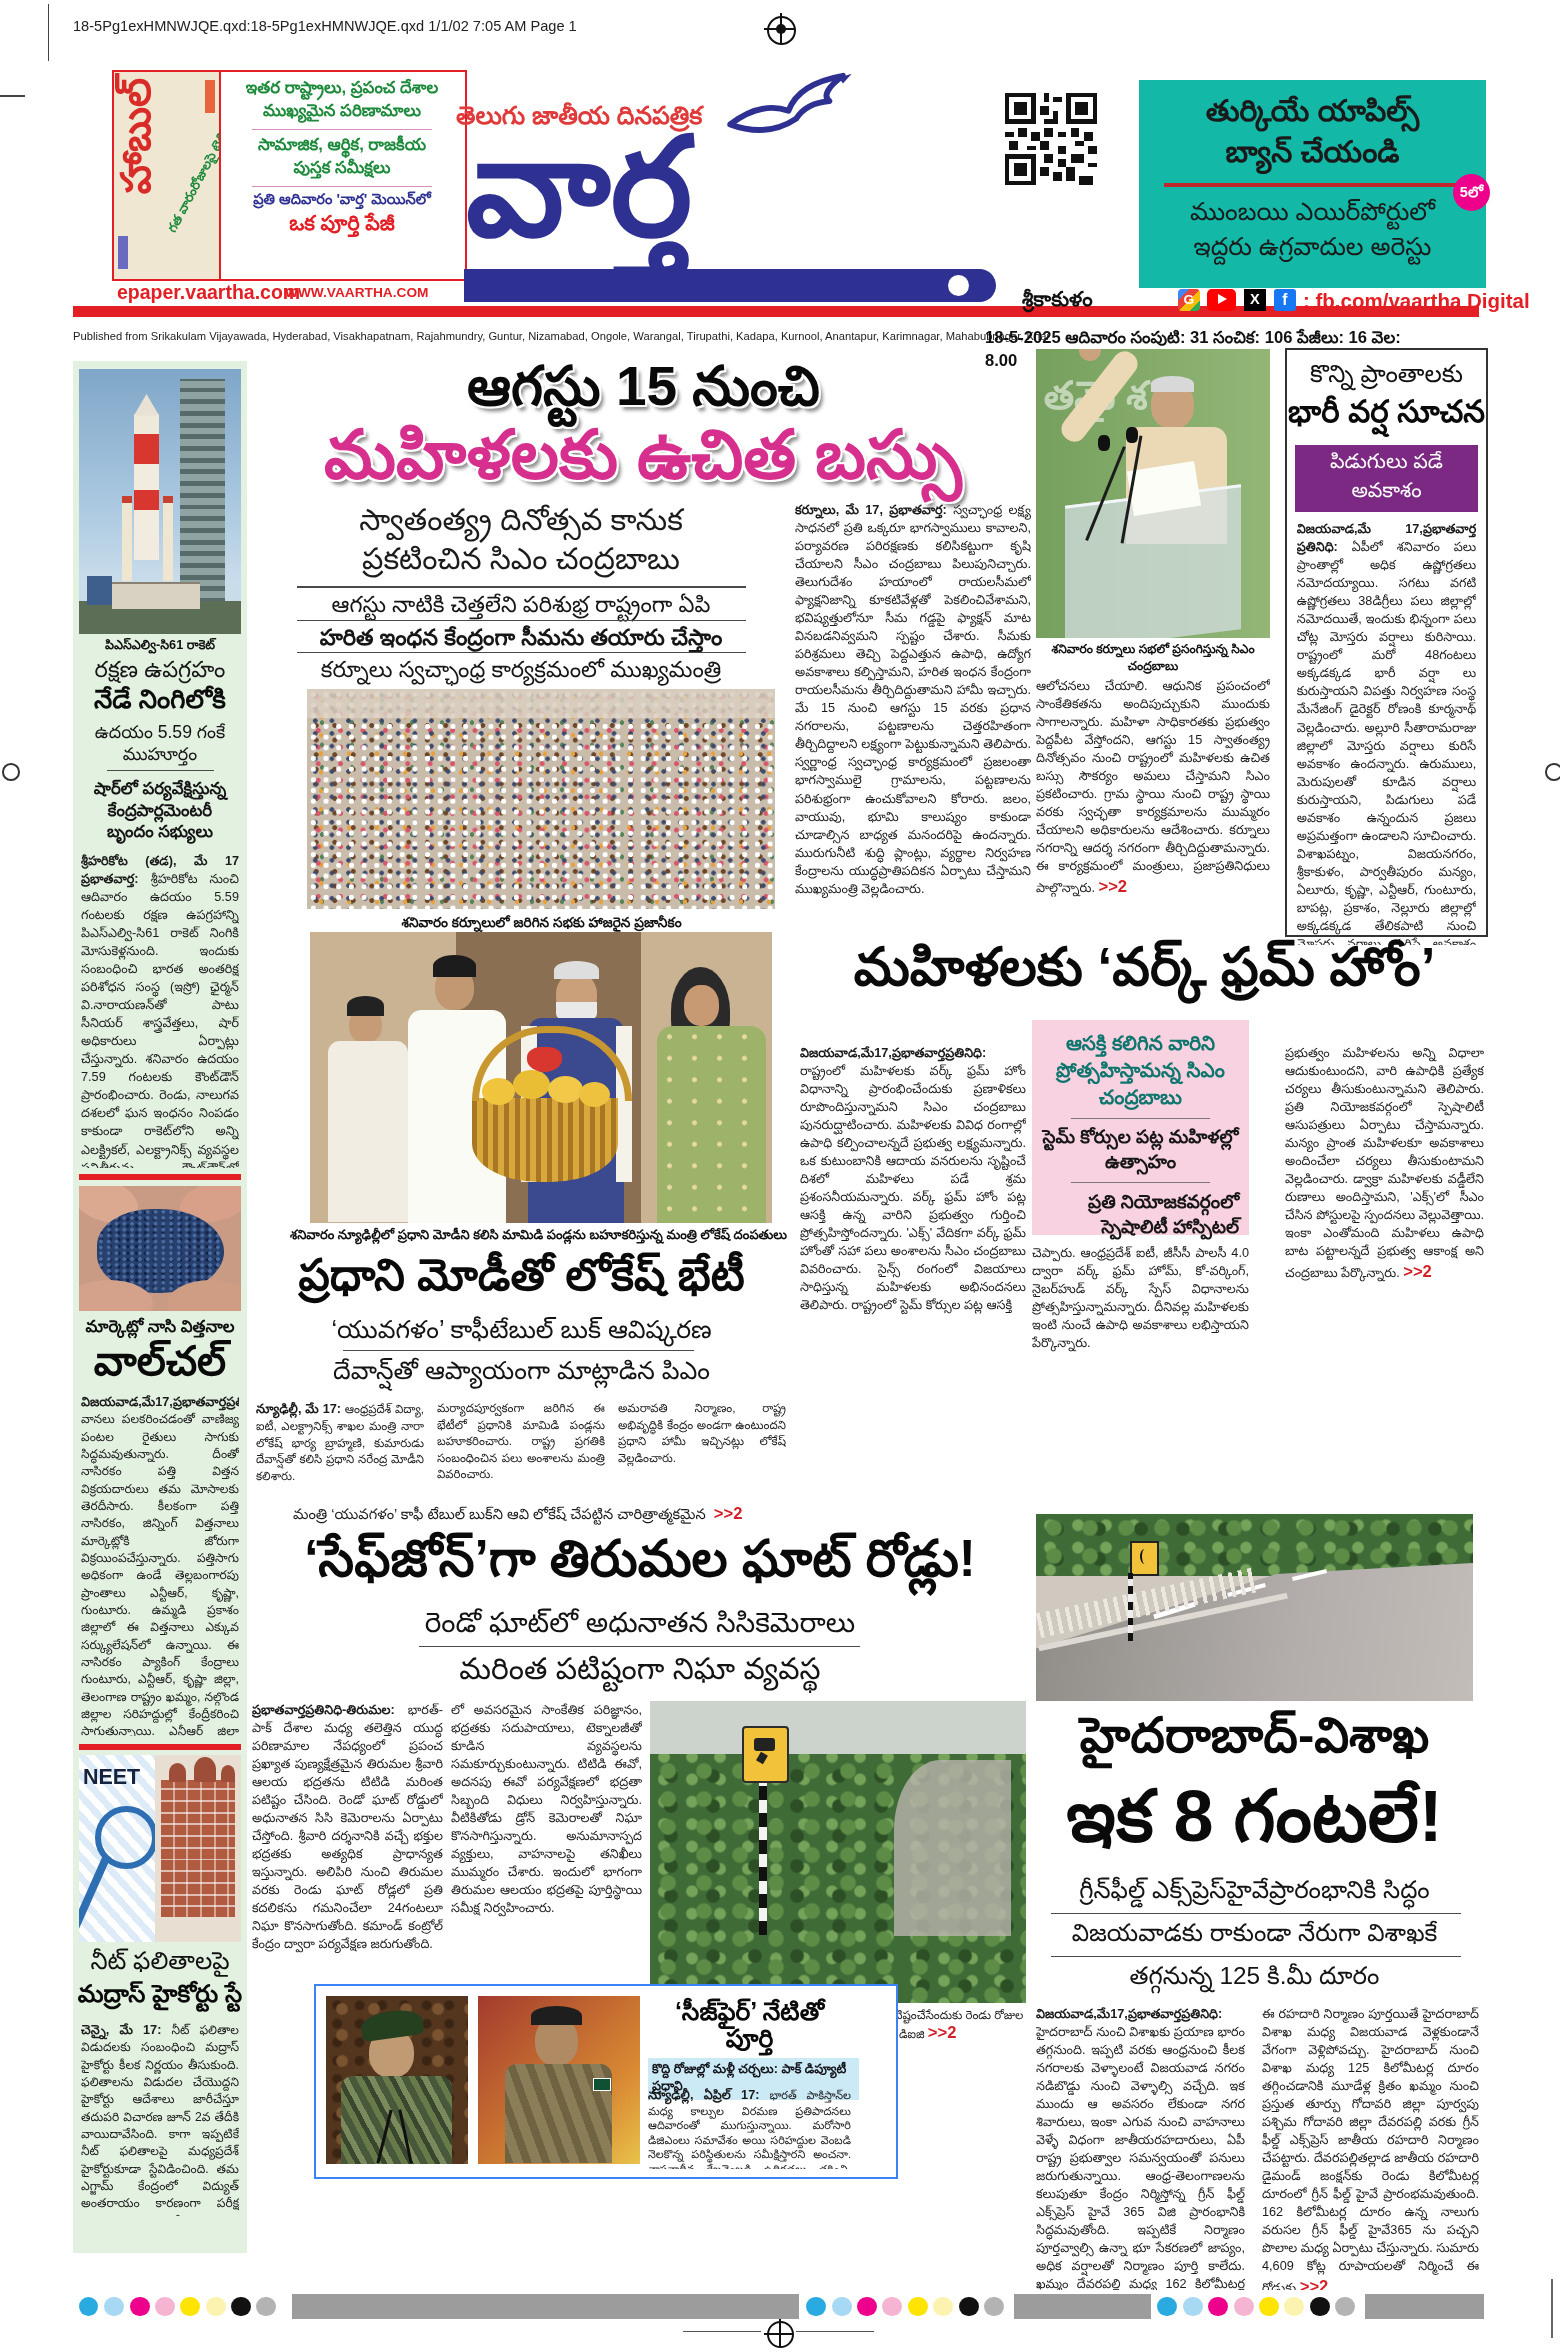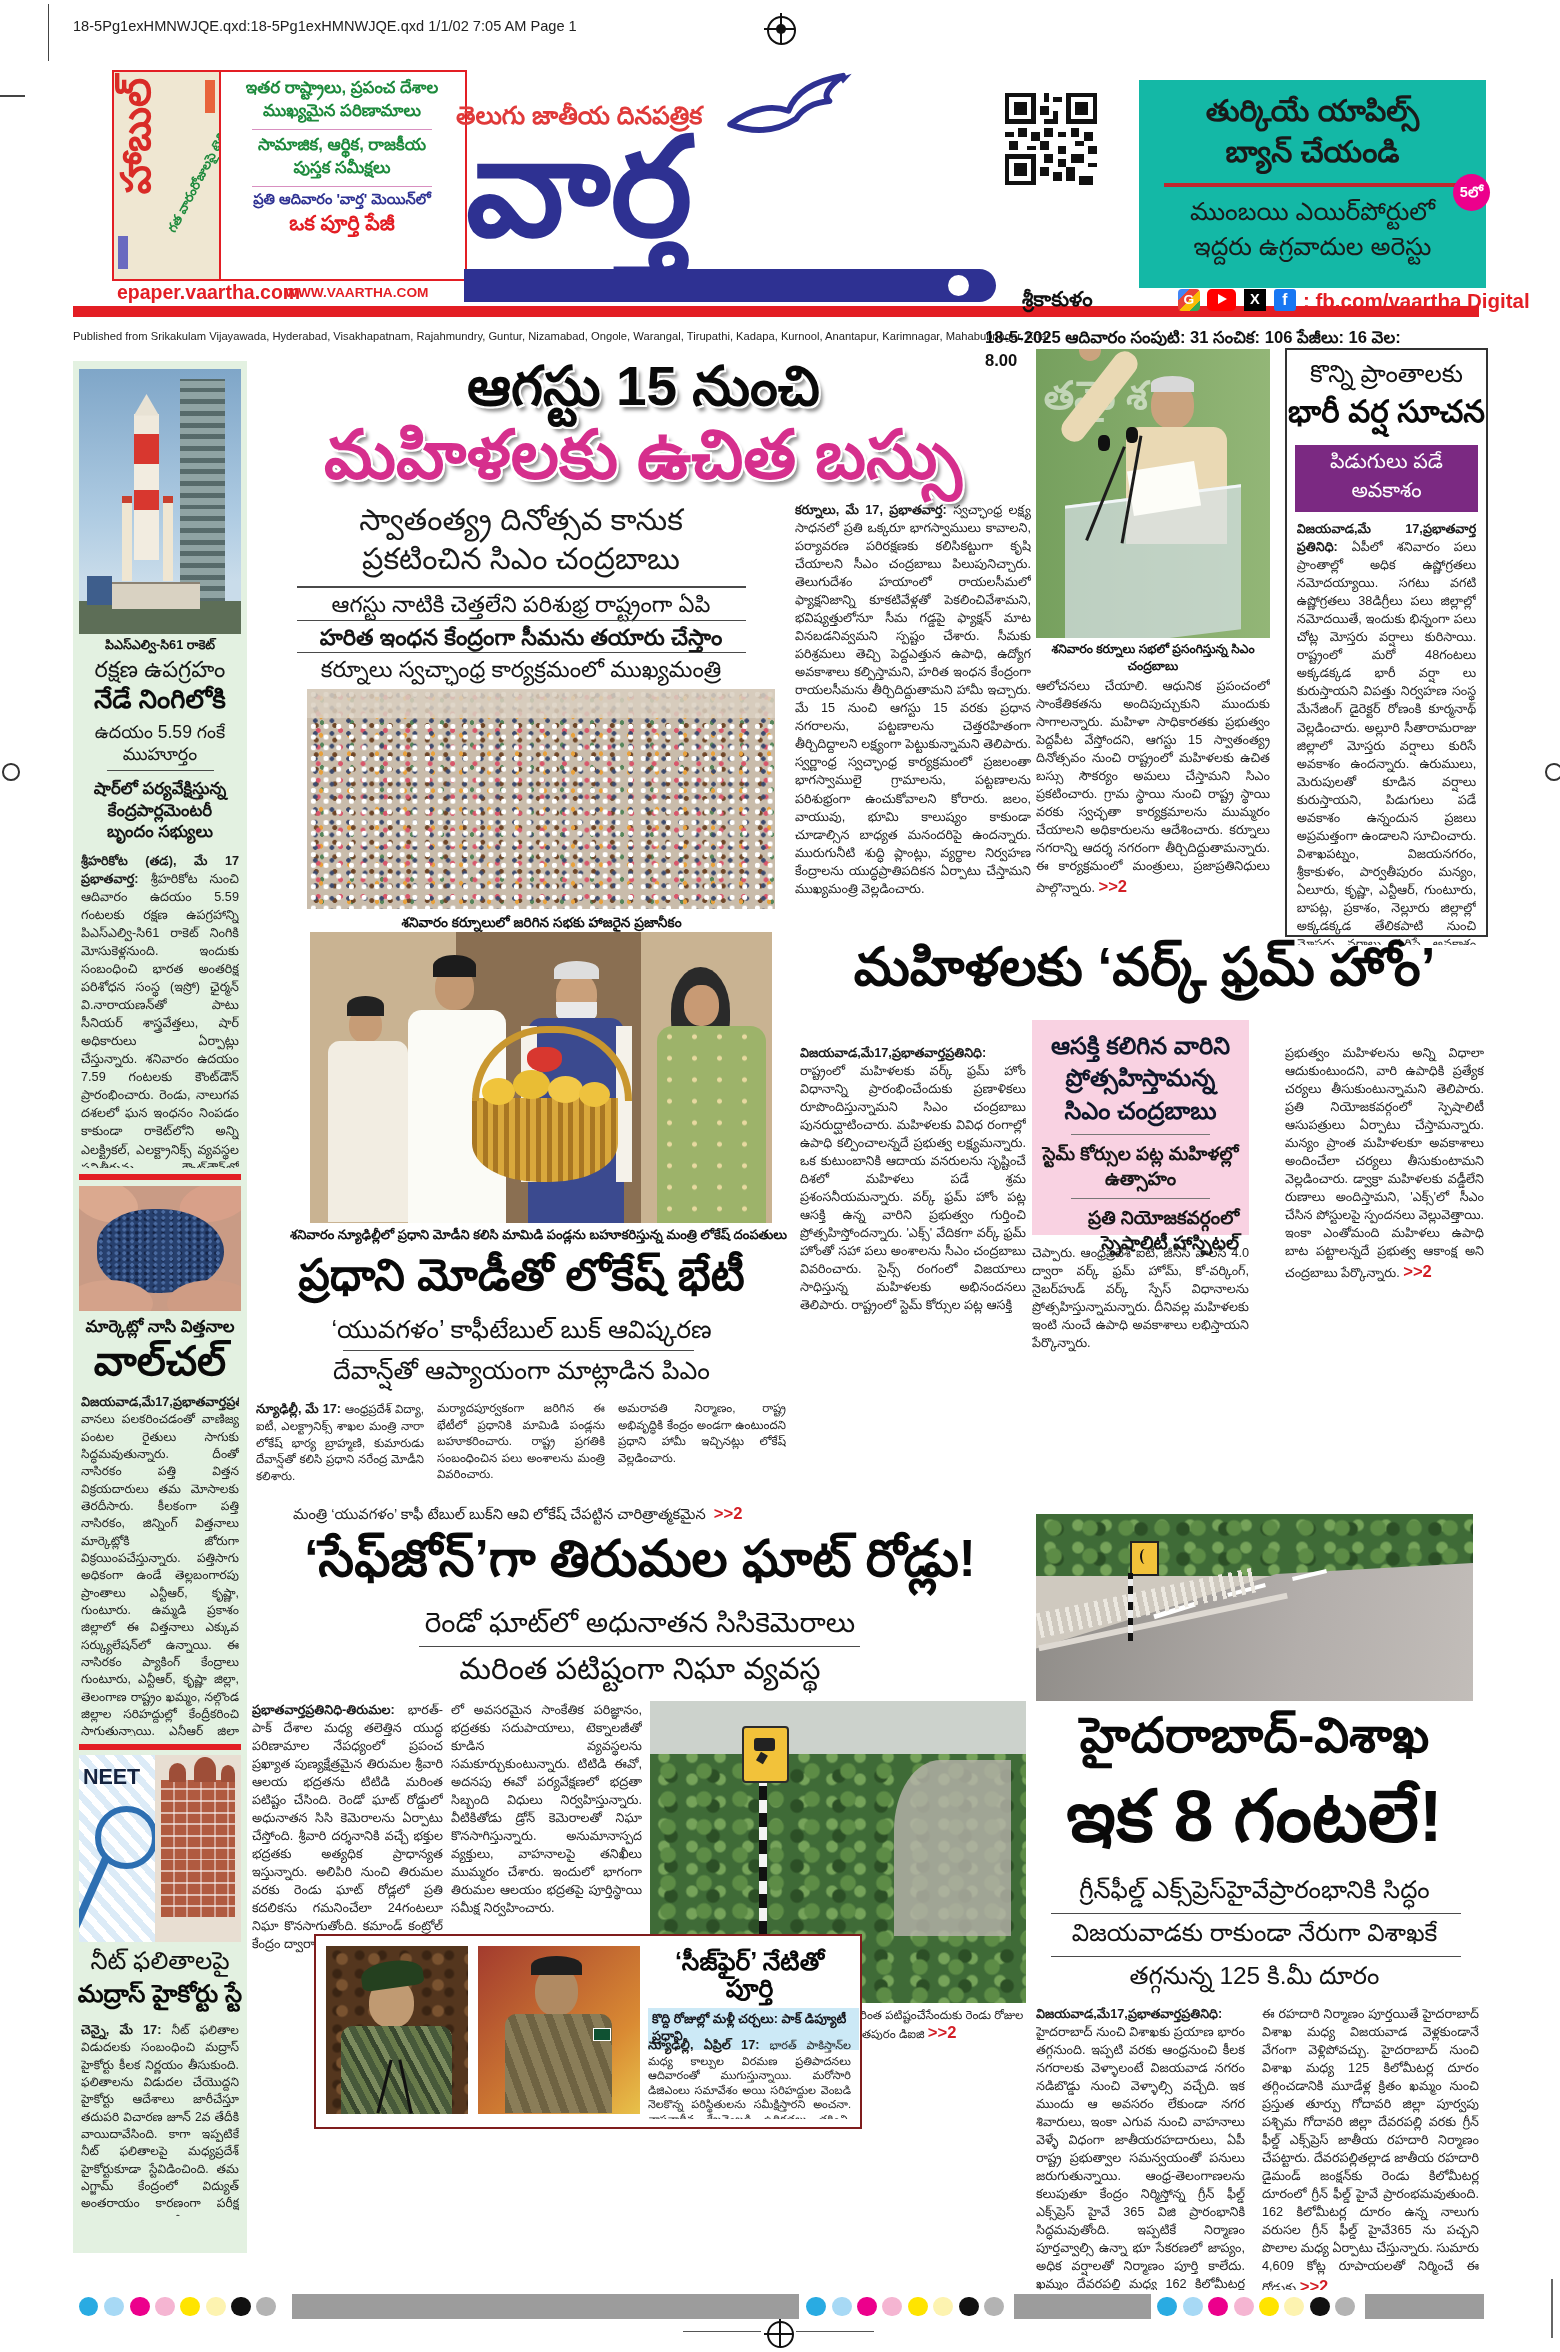--- a/index.html
+++ b/index.html
@@ -264,21 +264,21 @@
     <div class="clip" style="margin:7.8px 9.8px 0 9.8px;height:425px;">
       <p class="bodytxt j"><b>విజయవాడ,మే 17,ప్రభాతవార్త ప్రతినిధి:</b> <span>ఏపీలో శనివారం పలు ప్రాంతాల్లో అధిక ఉష్ణోగ్రతలు నమోదయ్యాయి. సగటు వగటి ఉష్ణోగ్రతలు 38డిగ్రీలు పలు జిల్లాల్లో నమోదయితే, ఇందుకు భిన్నంగా పలు చోట్ల మోస్తరు వర్షాలు కురిసాయి. రాష్ట్రంలో మరో 48గంటలు అక్కడక్కడ భారీ వర్షా లు కురుస్తాయని విపత్తు నిర్వహణ సంస్థ మేనేజింగ్ డైరెక్టర్ రోణంకి కూర్మనాథ్ వెల్లడించారు. అల్లూరి సీతారామరాజు జిల్లాలో మోస్తరు వర్షాలు కురిసే అవకాశం ఉందన్నారు. ఉరుములు, మెరుపులతో కూడిన వర్షాలు కురుస్తాయని, పిడుగులు పడే అవకాశం ఉన్నందున ప్రజలు అప్రమత్తంగా ఉండాలని సూచించారు. విశాఖపట్నం, విజయనగరం, శ్రీకాకుళం, పార్వతీపురం మన్యం, ఏలూరు, కృష్ణా, ఎన్టీఆర్, గుంటూరు, బాపట్ల, ప్రకాశం, నెల్లూరు జిల్లాల్లో అక్కడక్కడ తేలికపాటి నుంచి మోస్తరు వర్షాలు కురిసే అవకాశం ఉందని తెలిపారు. బంగాళాఖాతంలో అల్పపీడన ప్రభావంతో తీరం వెంబడి ఈదురు గాలులతో కూడిన భారీ</span> </p>
     </div>
   </div>
 
   <div class="abs c b" style="left:809px;top:936px;width:671px;font-size:53px;color:#0a0a0a;white-space:nowrap;overflow:hidden;">మహిళలకు ‘వర్క్ ఫ్రమ్ హోం’</div>
   <div class="abs clip" style="left:800px;top:1044px;width:226px;height:462px;">
     <p class="bodytxt j"><b>విజయవాడ,మే17,ప్రభాతవార్తప్రతినిధి:</b> <span>రాష్ట్రంలో మహిళలకు వర్క్ ఫ్రమ్ హోం విధానాన్ని ప్రారంభించేందుకు ప్రణాళికలు రూపొందిస్తున్నామని సిఎం చంద్రబాబు పునరుద్ఘాటించారు. మహిళలకు వివిధ రంగాల్లో ఉపాధి కల్పించాలన్నదే ప్రభుత్వ లక్ష్యమన్నారు. ఒక కుటుంబానికి ఆదాయ వనరులను సృష్టించే దిశలో మహిళలు పడే శ్రమ ప్రశంసనీయమన్నారు. వర్క్ ఫ్రమ్ హోం పట్ల ఆసక్తి ఉన్న వారిని ప్రభుత్వం గుర్తించి ప్రోత్సహిస్తోందన్నారు. 'ఎక్స్' వేదికగా వర్క్ ఫ్రమ్ హోంతో సహా పలు అంశాలను సీఎం చంద్రబాబు వివరించారు. సైన్స్ రంగంలో విజయాలు సాధిస్తున్న మహిళలకు అభినందనలు తెలిపారు. రాష్ట్రంలో స్టెమ్ కోర్సుల పట్ల ఆసక్తి</span></p>
   </div>
   <div class="abs" style="left:1032px;top:1020px;width:217px;height:215px;background:#f9d2e2;">
-    <div class="c b" style="font-size:24px;padding:9.8px 9.8px 0 9.8px;line-height:1.35;color:#0f172a;">ఆసక్తి కలిగిన వారిని ప్రోత్సహిస్తామన్న సిఎం చంద్రబాబు</div>
+    <div class="c b" style="font-size:20px;padding:9.8px 9.8px 0 9.8px;line-height:1.35;color:#0f766e;">ఆసక్తి కలిగిన వారిని ప్రోత్సహిస్తామన్న సిఎం చంద్రబాబు</div>
     <div style="height:1px;background:#777;margin:6.8px 39px;"></div>
     <div class="c b" style="font-size:18.5px;padding:0 9.8px;line-height:1.35;color:#161616;">స్టెమ్ కోర్సుల పట్ల మహిళల్లో ఉత్సాహం</div>
     <div style="height:1px;background:#777;margin:6.8px 39px;"></div>
     <div class="c b" style="font-size:18.5px;padding:0 9.8px;line-height:1.35;color:#161616;text-align:right;">ప్రతి నియోజకవర్గంలో స్పెషాలిటీ హాస్పిటల్</div>
   </div>
   <div class="abs clip" style="left:1032px;top:1244px;width:217px;height:261px;">
     <p class="bodytxt j"><span>చెప్పారు. ఆంధ్రప్రదేశ్ ఐటీ, జీసీసీ పాలసీ 4.0 ద్వారా వర్క్ ఫ్రమ్ హోమ్, కో-వర్కింగ్, నైబర్‌హుడ్ వర్క్ స్పేస్ విధానాలను ప్రోత్సహిస్తున్నామన్నారు. దీనివల్ల మహిళలకు ఇంటి నుంచే ఉపాధి అవకాశాలు లభిస్తాయని పేర్కొన్నారు.</span></p>
   </div>
   <div class="abs clip" style="left:1285px;top:1044px;width:199px;height:462px;">
     <p class="bodytxt j"><span>ప్రభుత్వం మహిళలను అన్ని విధాలా ఆదుకుంటుందని, వారి ఉపాధికి ప్రత్యేక చర్యలు తీసుకుంటున్నామని తెలిపారు. ప్రతి నియోజకవర్గంలో స్పెషాలిటీ ఆసుపత్రులు ఏర్పాటు చేస్తామన్నారు. మన్యం ప్రాంత మహిళలకూ అవకాశాలు అందించేలా చర్యలు తీసుకుంటామని వెల్లడించారు. డ్వాక్రా మహిళలకు వడ్డీలేని రుణాలు అందిస్తామని, 'ఎక్స్'లో సీఎం చేసిన పోస్టులపై స్పందనలు వెల్లువెత్తాయి. ఇంకా ఎంతోమంది మహిళలు ఉపాధి బాట పట్టాలన్నదే ప్రభుత్వ ఆకాంక్ష అని చంద్రబాబు పేర్కొన్నారు.</span> <span class="more">&gt;&gt;2</span></p>
@@ -372,21 +372,21 @@
   <div class="abs c" style="left:1036px;top:1919px;width:437px;font-size:24.4px;color:#141414;">విజయవాడకు రాకుండా నేరుగా విశాఖకే</div>
   <div class="abs hrline" style="left:1051px;top:1956px;width:410px;height:1px;"></div>
   <div class="abs c" style="left:1036px;top:1962px;width:437px;font-size:24.4px;color:#141414;">తగ్గనున్న 125 కి.మీ దూరం</div>
   <div class="abs clip" style="left:1036px;top:2005px;width:209px;height:285px;">
     <p class="bodytxt j"><b>విజయవాడ,మే17,ప్రభాతవార్తప్రతినిధి:</b> <span>హైదరాబాద్ నుంచి విశాఖకు ప్రయాణ భారం తగ్గనుంది. ఇప్పటి వరకు ఆంధ్రనుంచి కీలక నగరాలకు వెళ్ళాలంటే విజయవాడ నగరం నడిబొడ్డు నుంచి వెళ్ళాల్సి వచ్చేది. ఇక ముందు ఆ అవసరం లేకుండా నగర శివారులు, ఇంకా ఎగువ నుంచి వాహనాలు వెళ్ళే విధంగా జాతీయరహదారులు, ఏపీ రాష్ట్ర ప్రభుత్వాల సమన్వయంతో పనులు జరుగుతున్నాయి. ఆంధ్ర-తెలంగాణలను కలుపుతూ కేంద్రం నిర్మిస్తోన్న గ్రీన్ ఫీల్డ్ ఎక్స్‌ప్రెస్ హైవే 365 విజి ప్రారంభానికి సిద్ధమవుతోంది. ఇప్పటికే నిర్మాణం పూర్తవ్వాల్సి ఉన్నా భూ సేకరణలో జాప్యం, అధిక వర్షాలతో నిర్మాణం పూర్తి కాలేదు. ఖమ్మం దేవరపల్లి మధ్య 162 కిలోమీటర్ల మేర నిర్మితమవుతోన్న ఈ రహదారి మిగతా వాటికంటే పూర్తి</span></p>
   </div>
   <div class="abs clip" style="left:1262px;top:2005px;width:217px;height:285px;">
     <p class="bodytxt j"><span>ఈ రహదారి నిర్మాణం పూర్తయితే హైదరాబాద్ విశాఖ మధ్య విజయవాడ వెళ్లకుండానే వేగంగా వెళ్లిపోవచ్చు. హైదరాబాద్ నుంచి విశాఖ మధ్య 125 కిలోమీటర్ల దూరం తగ్గించడానికి మూడేళ్ల క్రితం ఖమ్మం నుంచి ప్రస్తుత తూర్పు గోదావరి జిల్లా పూర్వపు పశ్చిమ గోదావరి జిల్లా దేవరపల్లి వరకు గ్రీన్ ఫీల్డ్ ఎక్స్‌ప్రెస్ జాతీయ రహదారి నిర్మాణం చేపట్టారు. దేవరపల్లితల్లాడ జాతీయ రహదారి డైమండ్ జంక్షన్‌కు రెండు కిలోమీటర్ల దూరంలో గ్రీన్ ఫీల్డ్ హైవే ప్రారంభమవుతుంది. 162 కిలోమీటర్ల దూరం ఉన్న నాలుగు వరుసల గ్రీన్ ఫీల్డ్ హైవే365 ను పచ్చని పొలాల మధ్య ఏర్పాటు చేస్తున్నారు. సుమారు 4,609 కోట్ల రూపాయలతో నిర్మించే ఈ రోడ్డుకు</span> <span class="more">&gt;&gt;2</span></p>
   </div>
 
-  <div class="abs" style="left:314px;top:1934px;width:544px;height:191px;border:2px solid #7f1d1d;background:#fff;">
+  <div class="abs" style="left:314px;top:1984px;width:544px;height:191px;border:2px solid #3b82f6;background:#fff;padding-left:36px;">
     <div class="abs woodbg clip" style="left:9.8px;top:9.8px;width:142px;height:168px;">
       <div class="abs" style="left:43px;top:33px;width:45px;height:49px;background:#c09a72;border-radius:46%;"></div>
       <div class="abs" style="left:35px;top:15.6px;width:62px;height:27px;background:#24401f;border-radius:60% 60% 20% 20%;transform:rotate(-8deg);"></div>
       <div class="abs camo" style="left:15.6px;top:80px;width:111px;height:88px;border-radius:11.7px 11.7px 0 0;"></div>
       <div class="abs" style="left:57px;top:113px;width:2.9px;height:55px;background:#111;transform:rotate(14deg);"></div>
       <div class="abs" style="left:78px;top:113px;width:2.9px;height:55px;background:#111;transform:rotate(-12deg);"></div>
     </div>
     <div class="abs clip" style="left:162px;top:9.8px;width:162px;height:168px;background:linear-gradient(135deg,#a33b2e,#d98a33 70%,#e8c24a);">
       <div class="abs" style="left:57px;top:21.5px;width:43px;height:49px;background:#b08a62;border-radius:46%;"></div>
       <div class="abs" style="left:53px;top:9.8px;width:51px;height:19.5px;background:#1e1e1e;border-radius:50% 50% 0 0;"></div>

